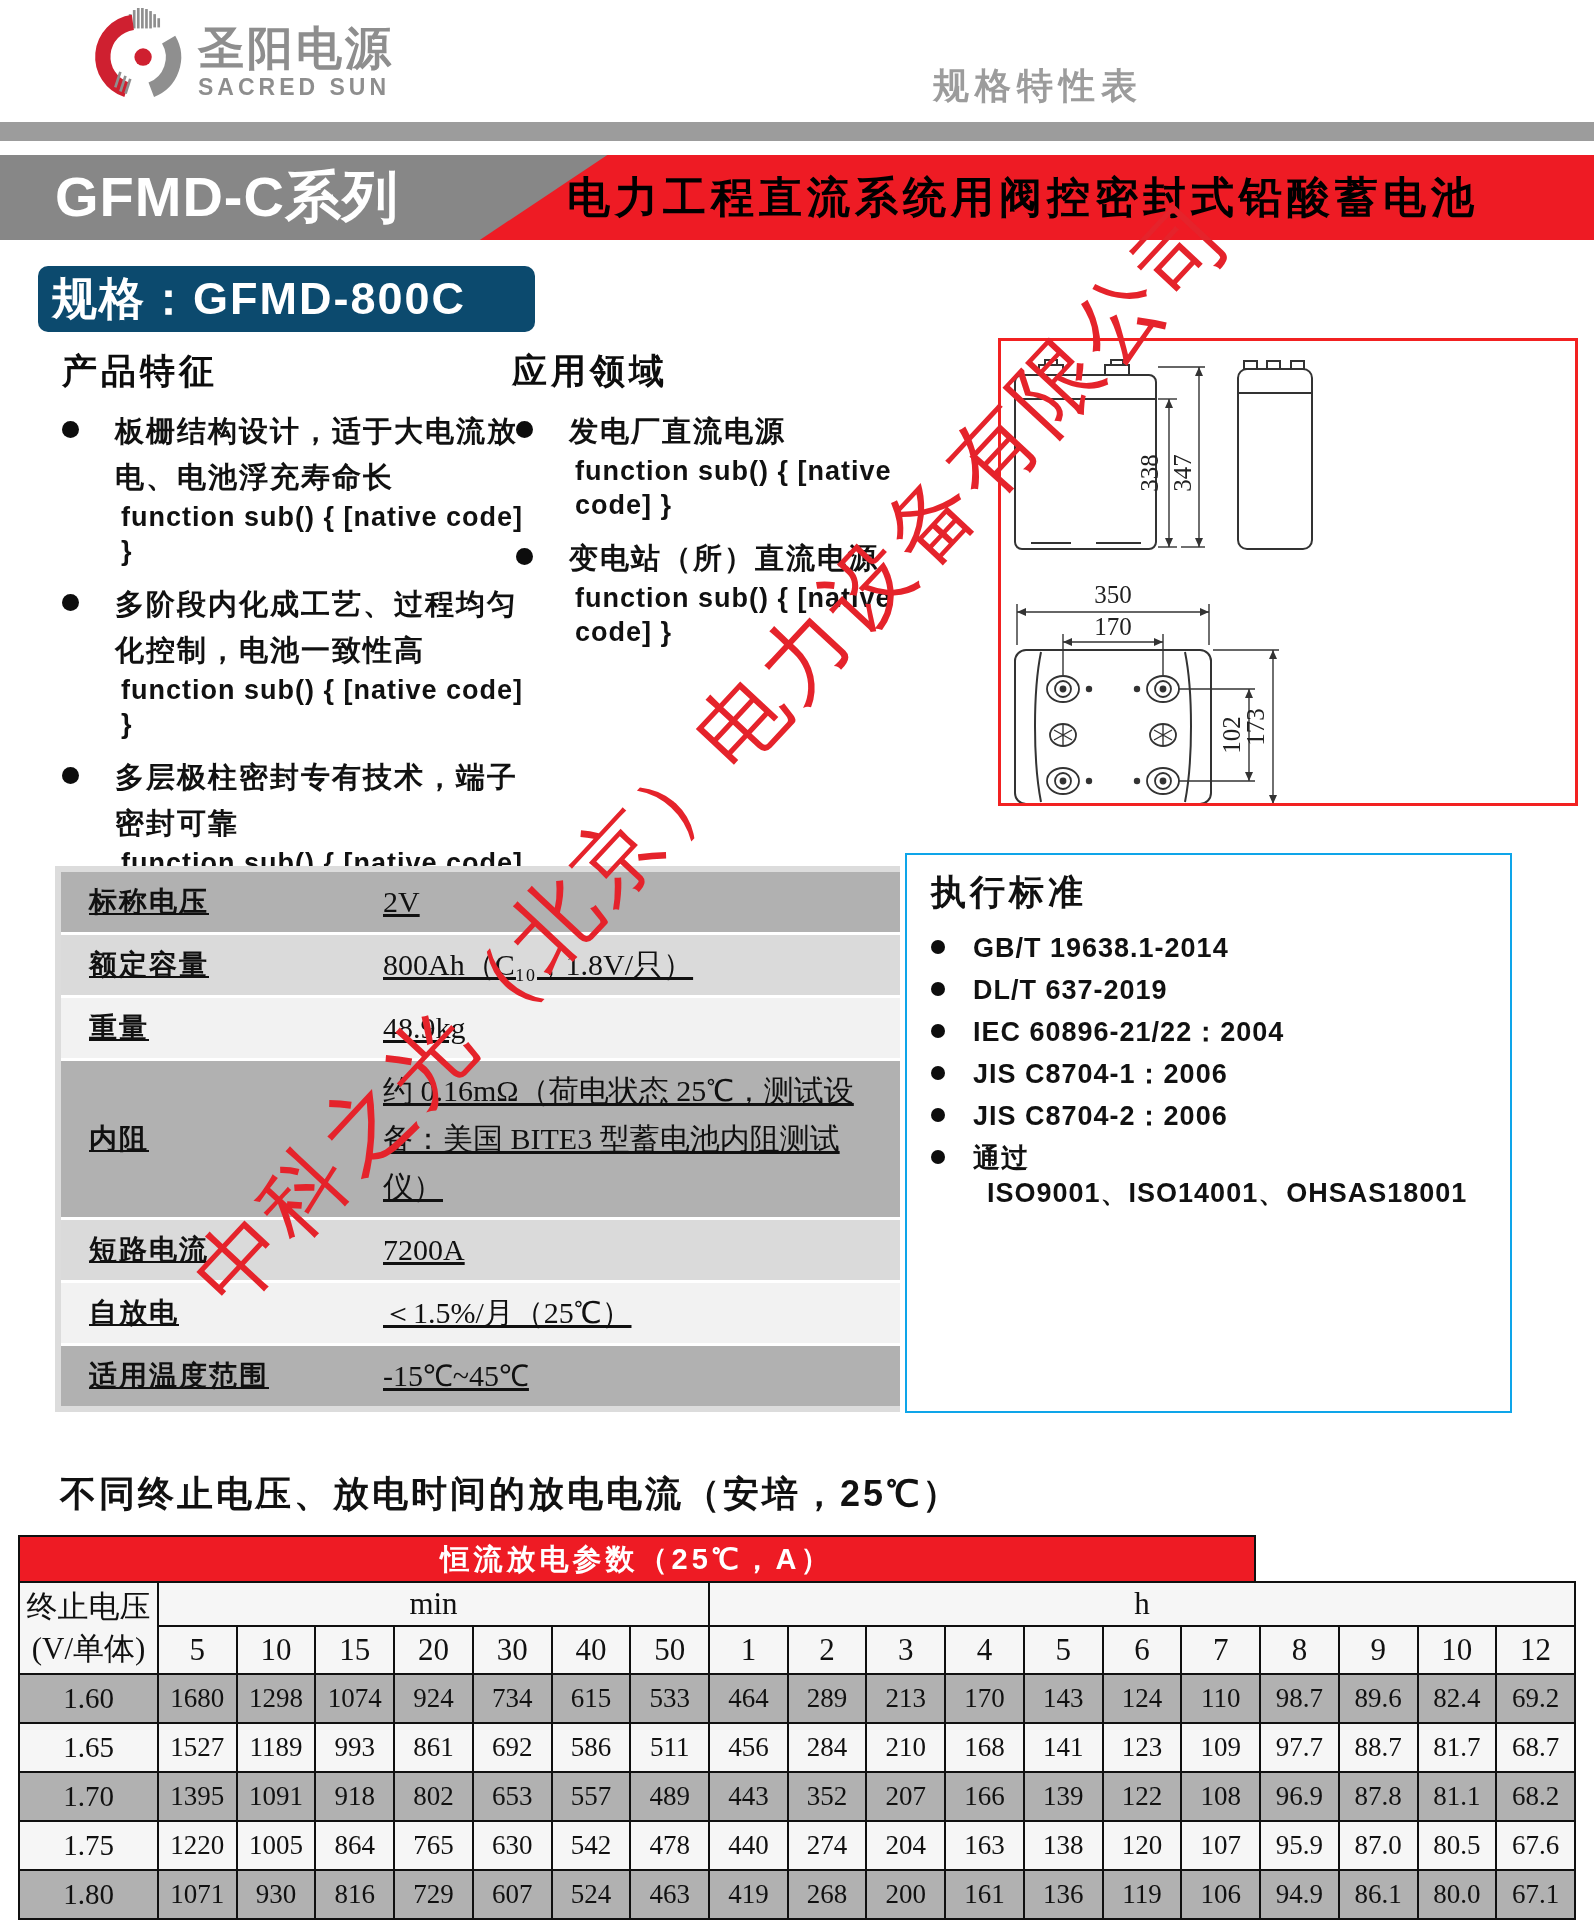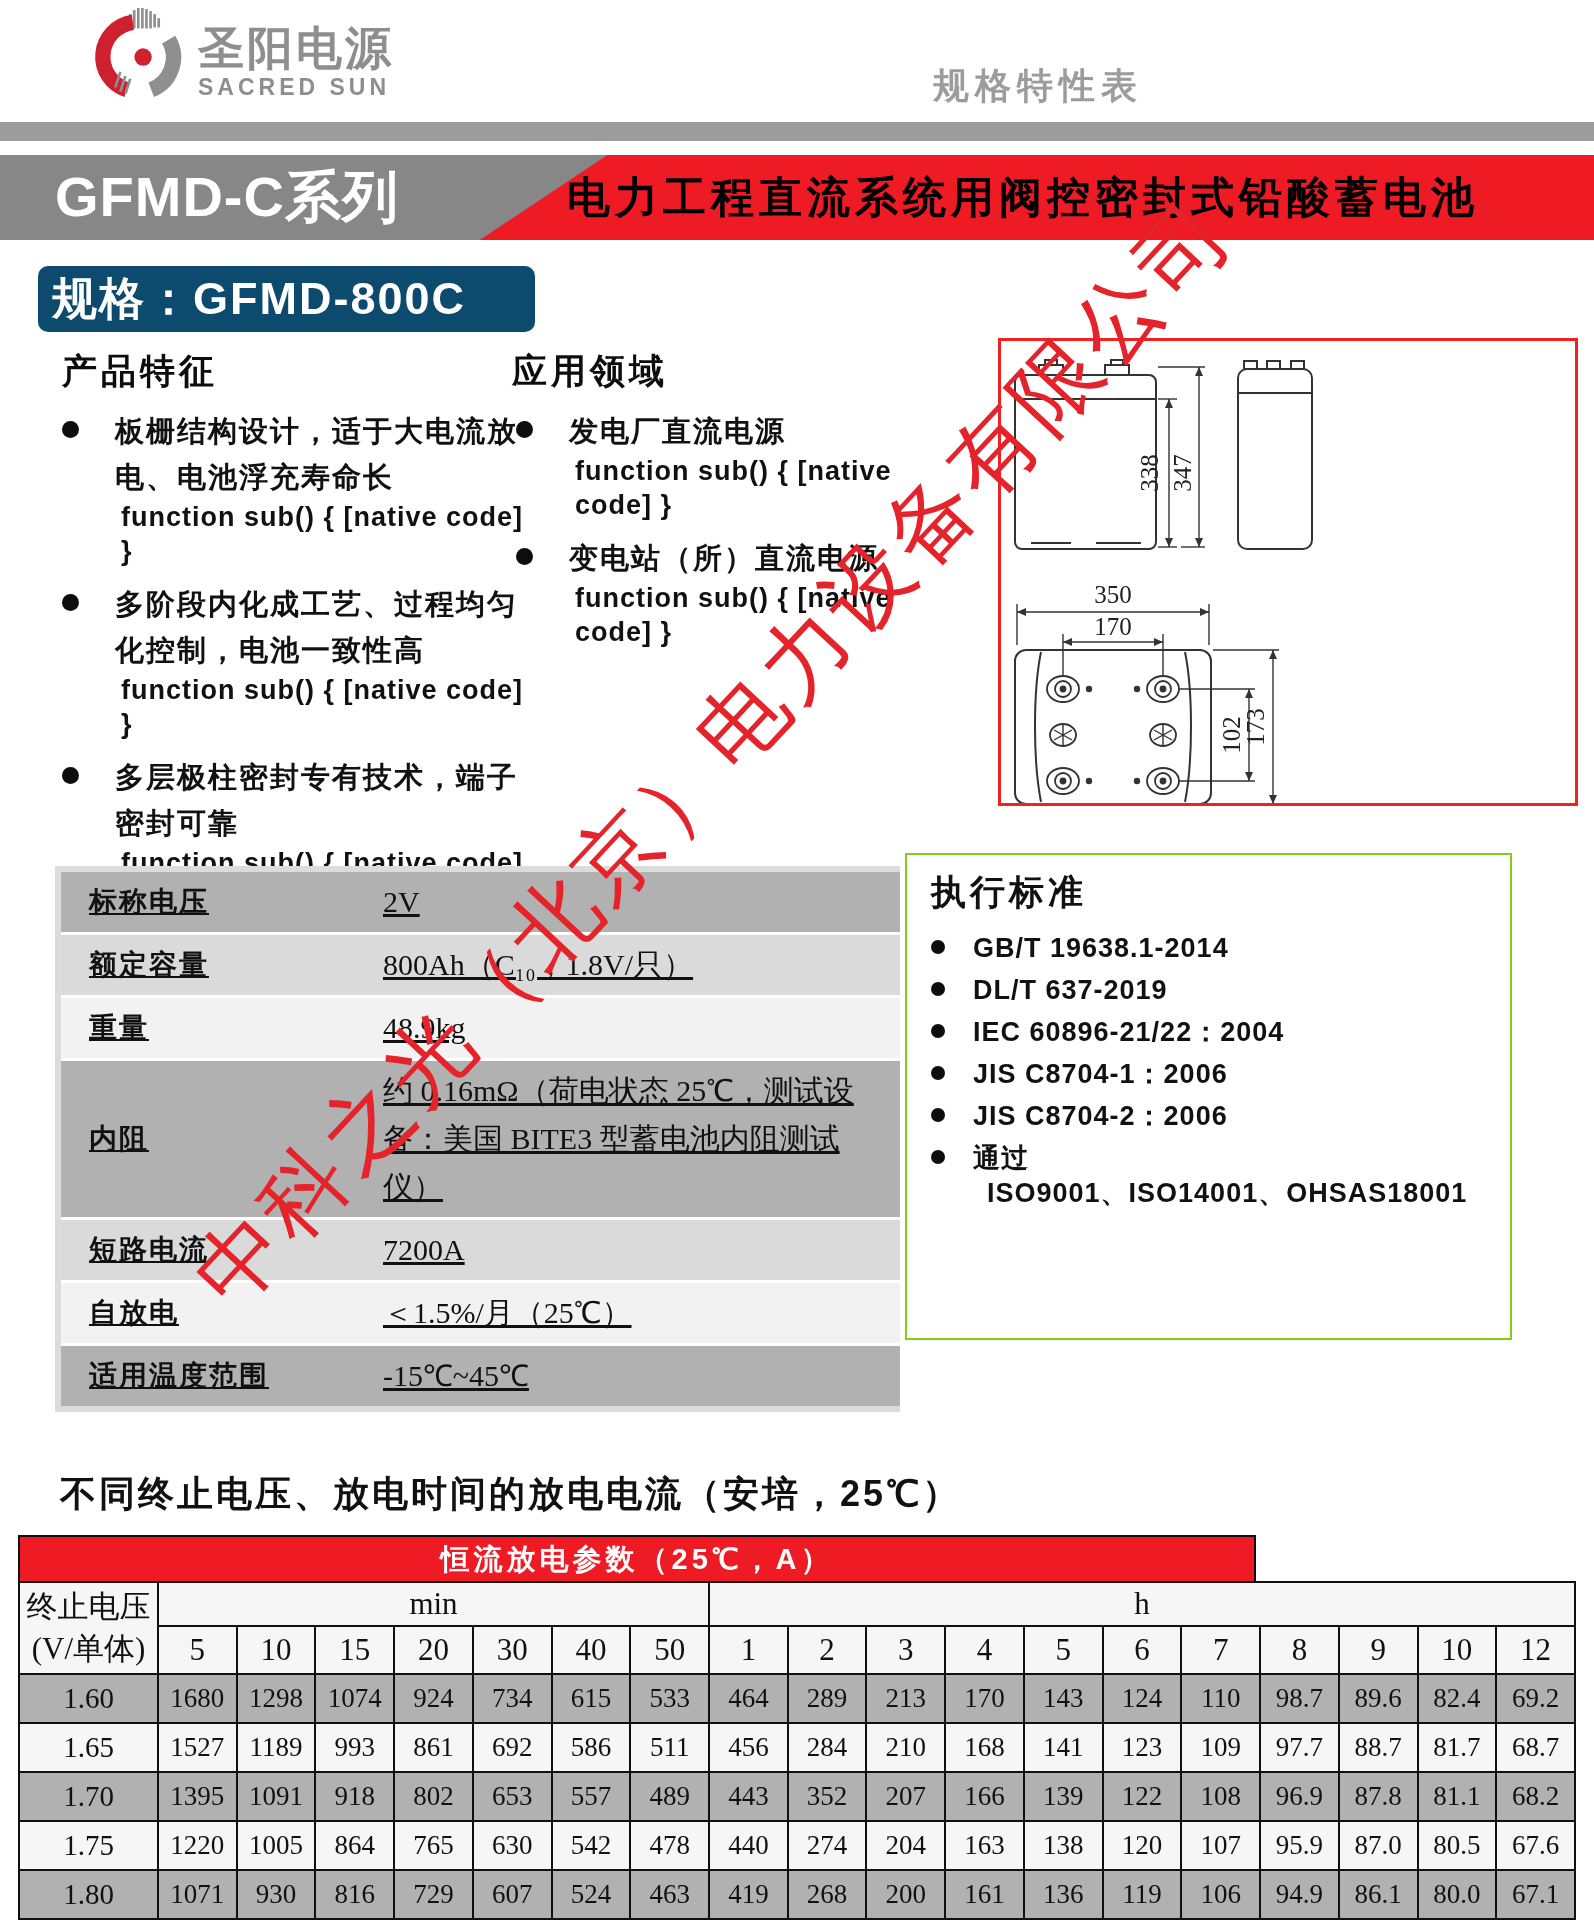--- a/index.html
+++ b/index.html
@@ -53,22 +53,22 @@
   .spec-row:last-child{margin-bottom:0;}
   .spec-row:nth-child(1){min-height:56px;}
   .spec-row:nth-child(4){min-height:116px;}
   .sg1{background:#b1b1b1;}  .sg2{background:#dadada;}  .sg3{background:#f2f2f2;}
   .spec-label{flex:0 0 268px;display:flex;align-items:center;padding-left:28px;
               font-size:28px;font-weight:800;letter-spacing:2px;}
   .spec-value{flex:1 1 auto;display:flex;align-items:center;margin-left:6px;padding:6px 10px 6px 20px;
               font-family:"Liberation Serif", serif;font-size:30px;line-height:48px;}
 
   
-  .standards-panel{position:absolute;left:905px;top:853px;width:607px;height:487px;background:#fff;
-                   border:2px solid #84cc16;box-sizing:border-box;}
+  .standards-panel{position:absolute;left:905px;top:853px;width:607px;height:560px;background:#fff;
+                   border:2px solid #0ea5e9;box-sizing:border-box;}
   .standards-heading{margin:14px 0 14px 24px;font-size:35px;font-weight:900;letter-spacing:4px;}
   .standards-list{margin:0;padding:0 0 0 24px;list-style:none;}
   .standards-list .b-item{margin-bottom:6px;}
   .standards-list .b-dot{flex:0 0 14px;width:14px;height:14px;margin-top:10px;}
   .std-txt{margin-left:28px;font-size:27px;font-weight:600;line-height:36px;letter-spacing:1px;}
   .std-sub{margin-left:42px;font-size:27px;font-weight:600;line-height:34px;letter-spacing:1px;}
 
   
   .section-title{position:absolute;left:60px;top:1470px;font-size:36px;font-weight:900;letter-spacing:3px;}
   .discharge{position:absolute;left:18px;top:1535px;width:1238px;}

